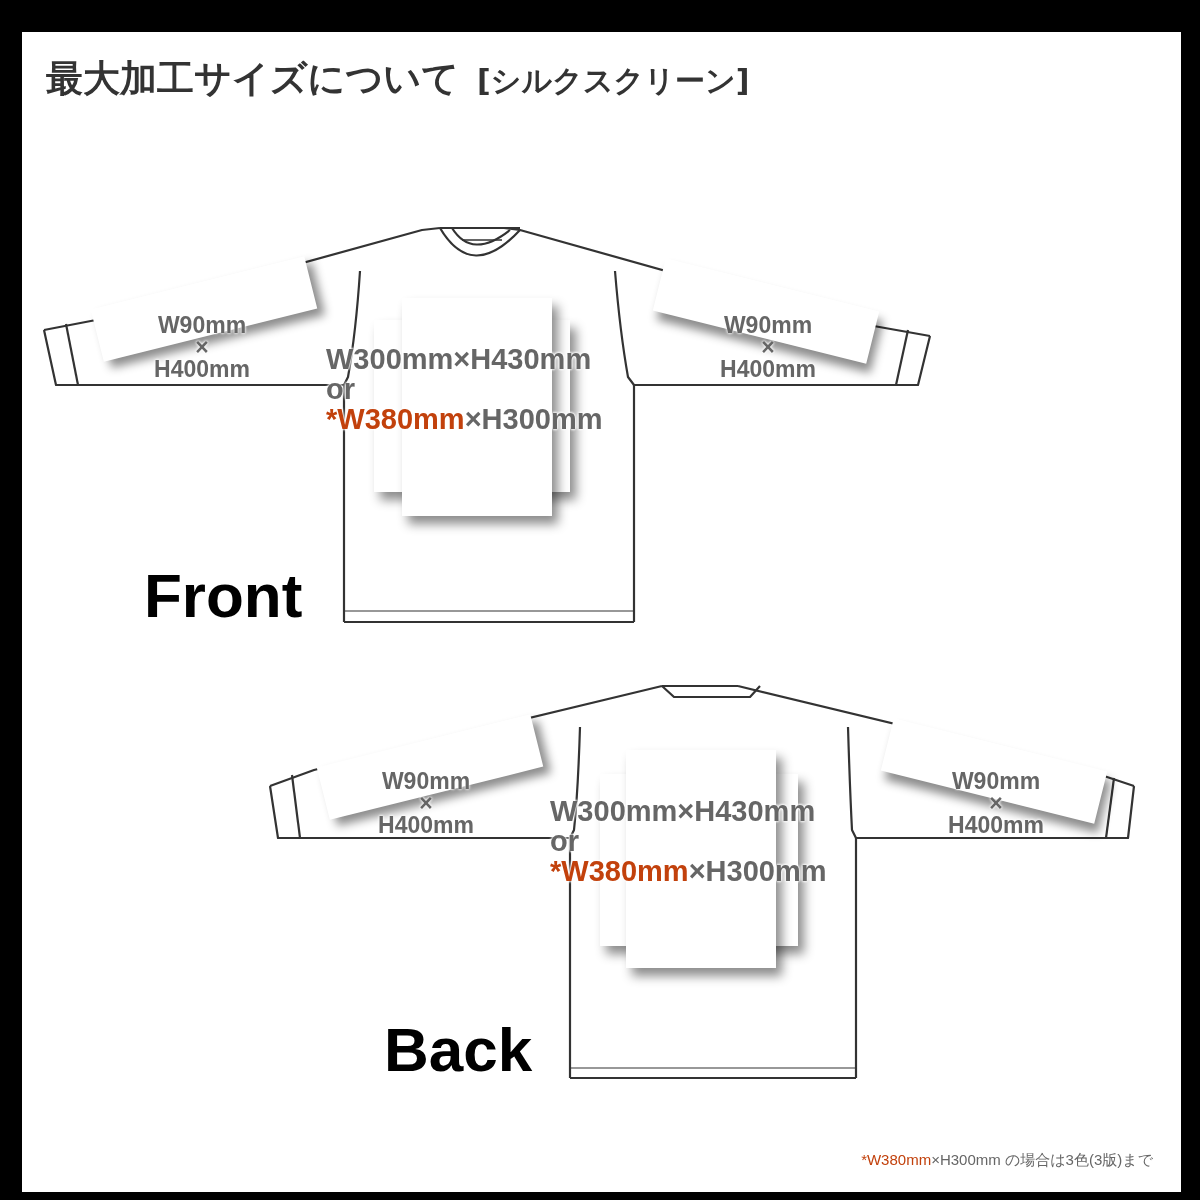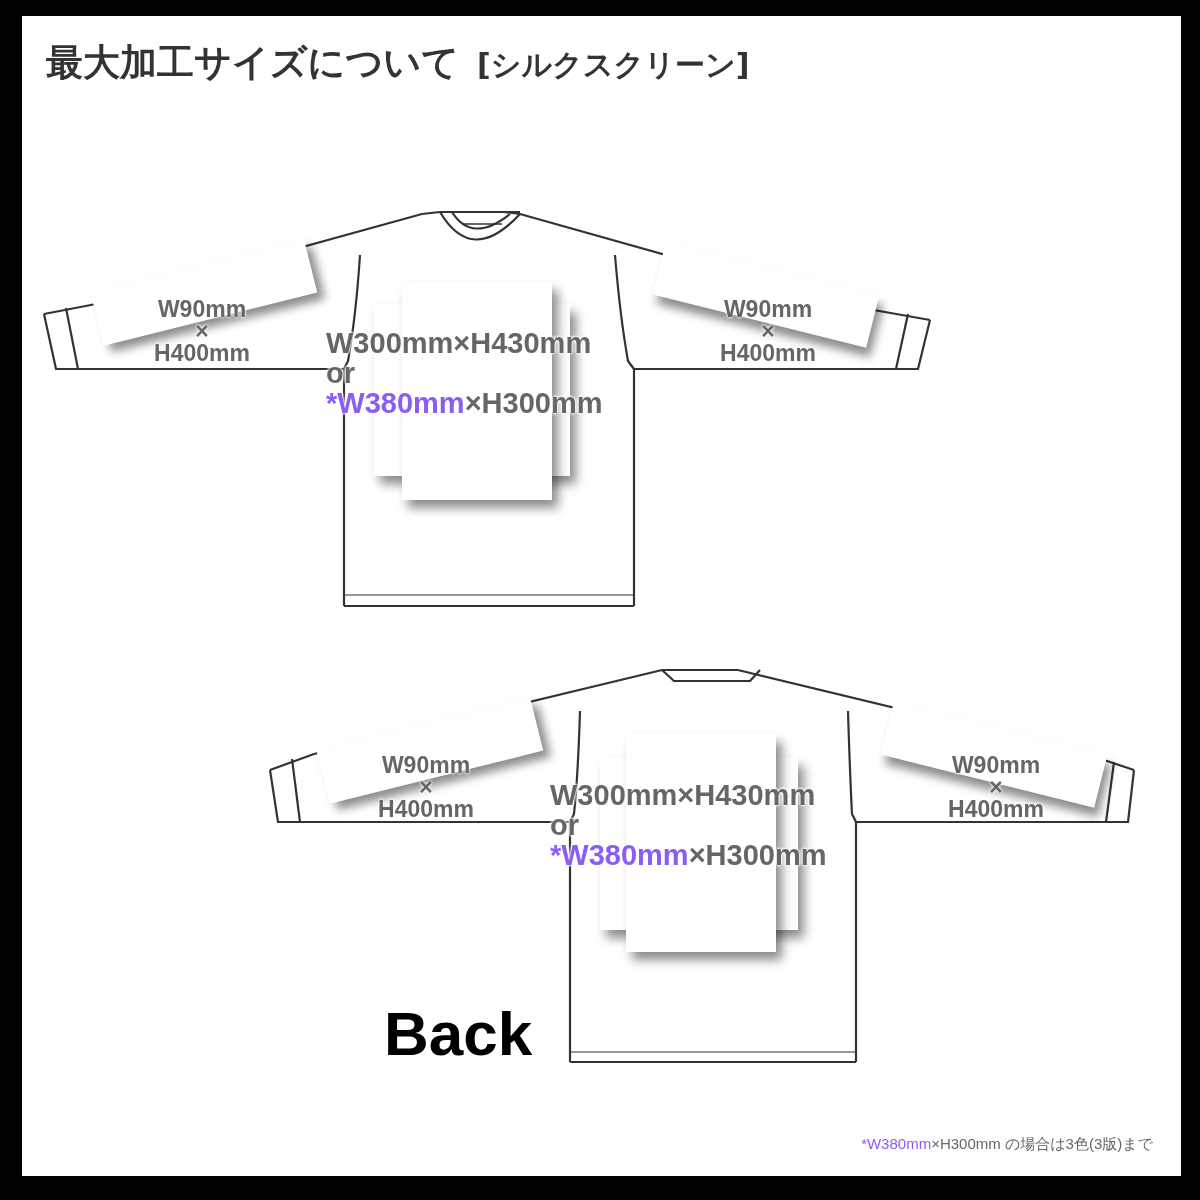--- a/index.html
+++ b/index.html
@@ -1,28 +1,28 @@
 <!DOCTYPE html>
 <html><head>
 <meta charset="utf-8">
 <style>
   html, body { margin: 0; padding: 0; }
   body { width: 1200px; height: 1200px; background: #000; position: relative; overflow: hidden;
          font-family: "Liberation Sans", "DejaVu Sans", sans-serif; }
-  .canvas { position: absolute; left: 22px; top: 16px; width: 1159px; height: 1160px; background: #fff; overflow: hidden; }
+  .canvas { position: absolute; left: 22px; top: 32px; width: 1159px; height: 1160px; background: #fff; overflow: hidden; }
   .title { position: absolute; left: 24px; top: 22px; font-size: 37px; font-weight: bold; color: #333; letter-spacing: 0px;
            font-family: "DejaVu Sans", sans-serif; white-space: nowrap; }
   .title .sub { font-size: 30px; margin-left: 18px; }
   svg.shirt { position: absolute; left: 0; top: 0; }
   .panel { position: absolute; background: #fff; box-shadow: 6px 8px 10px rgba(0,0,0,0.45); }
   .sleeve-label { position: absolute; text-align: center; color: #666; font-weight: bold; font-size: 23px; line-height: 22px;
                   text-shadow: 0 0 3px #fff, 0 0 3px #fff; white-space: nowrap; margin-top: 44px; }
   .body-label { position: absolute; color: #666; font-weight: bold; font-size: 29px; line-height: 30px;
                 text-shadow: 0 0 3px #fff, 0 0 3px #fff, 0 0 3px #fff; white-space: nowrap; }
-  .red { color: #8b5cf6; }
+  .red { color: #c2410c; }
   .side-label { position: absolute; font-weight: bold; color: #000; font-size: 62px; white-space: nowrap; }
   .footnote { position: absolute; right: 28px; bottom: 22px; font-size: 15px; font-weight: normal; color: #666; white-space: nowrap; text-align: right; }
 </style>
 </head>
 <body>
 
 <div class="canvas">
 
   <div class="title">
     <span>最大加工サイズについて</span><span class="sub">[シルクスクリーン]</span>
@@ -105,20 +105,21 @@
   <div class="sleeve-label" style="left:686px; top:238px; width:120px;">
     <div>W90mm</div>
       <div>×</div>
       <div>H400mm</div>
   </div>
   <div class="body-label" style="left:304px; top:312px; width:320px;">
     <div>W300mm×H430mm</div>
     <div>or</div>
     <div><span class="red">*W380mm</span><span>×H300mm</span></div>
   </div>
+  <div class="side-label" style="left:122px; top:528px;">Front</div>
 
   <div class="sleeve-label" style="left:344px; top:694px; width:120px;">
     <div>W90mm</div>
       <div>×</div>
       <div>H400mm</div>
   </div>
   <div class="sleeve-label" style="left:914px; top:694px; width:120px;">
     <div>W90mm</div>
       <div>×</div>
       <div>H400mm</div>

